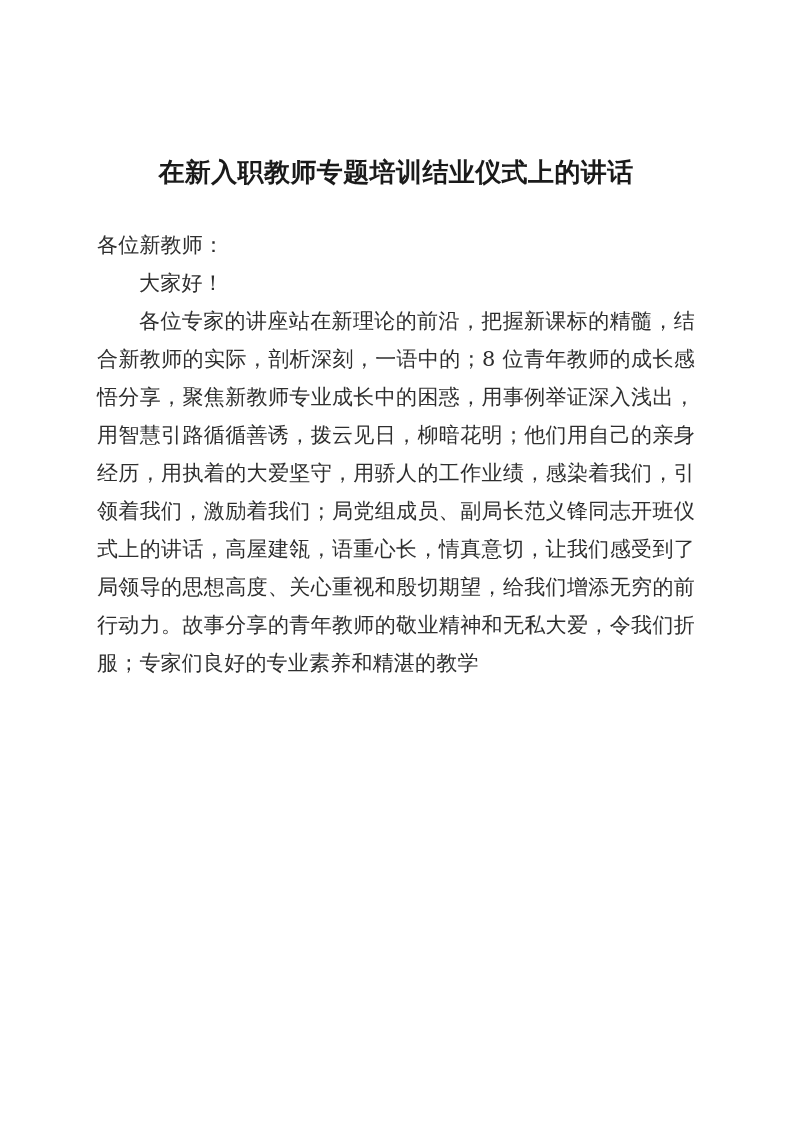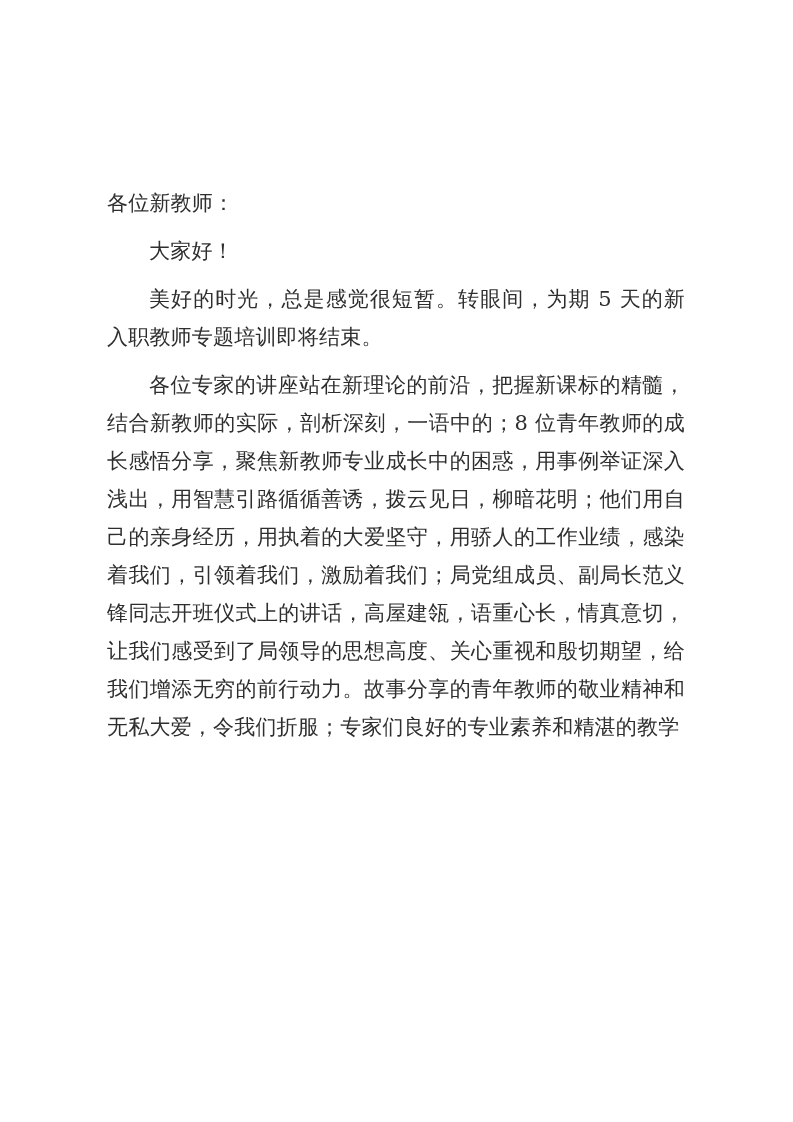--- a/index.html
+++ b/index.html
@@ -36,21 +36,21 @@
     text-align: center;
     letter-spacing: 0.4px;
     margin: 0 0 0 0;
     padding-top: 12px;
     white-space: nowrap;
   }
   .title-gap {
     height: 34px;
   }
   p.para {
-    margin: 10px;
+    margin: 0;
     font-size: 21px;
     line-height: 38px;
     color: #2e2e2e;
     text-align: justify;
     text-justify: inter-ideograph;
     letter-spacing: 0.2px;
     word-break: break-all;
   }
   p.indent {
     text-indent: 2em;
@@ -58,26 +58,26 @@
   p.noindent {
     text-indent: 0;
   }
 </style>
 </head>
 <body>
 
 <div class="page">
   <div class="content">
 
+    <h1 class="doc-title">在新入职教师专题培训结业仪式上的讲话</h1>
 
     <div class="title-gap"></div>
 
     <p class="para noindent">各位新教师：</p>
 
     <p class="para indent">大家好！</p>
 
-    <p class="para indent">美好的时光，总是感觉很短暂。转眼间，为期 5 天的新入职教师专题培训即将结束。</p>
 
 
     <p class="para indent">各位专家的讲座站在新理论的前沿，把握新课标的精髓，结合新教师的实际，剖析深刻，一语中的；8 位青年教师的成长感悟分享，聚焦新教师专业成长中的困惑，用事例举证深入浅出，用智慧引路循循善诱，拨云见日，柳暗花明；他们用自己的亲身经历，用执着的大爱坚守，用骄人的工作业绩，感染着我们，引领着我们，激励着我们；局党组成员、副局长范义锋同志开班仪式上的讲话，高屋建瓴，语重心长，情真意切，让我们感受到了局领导的思想高度、关心重视和殷切期望，给我们增添无穷的前行动力。故事分享的青年教师的敬业精神和无私大爱，令我们折服；专家们良好的专业素养和精湛的教学</p>
 
   </div>
 </div>
 
 </body></html>

